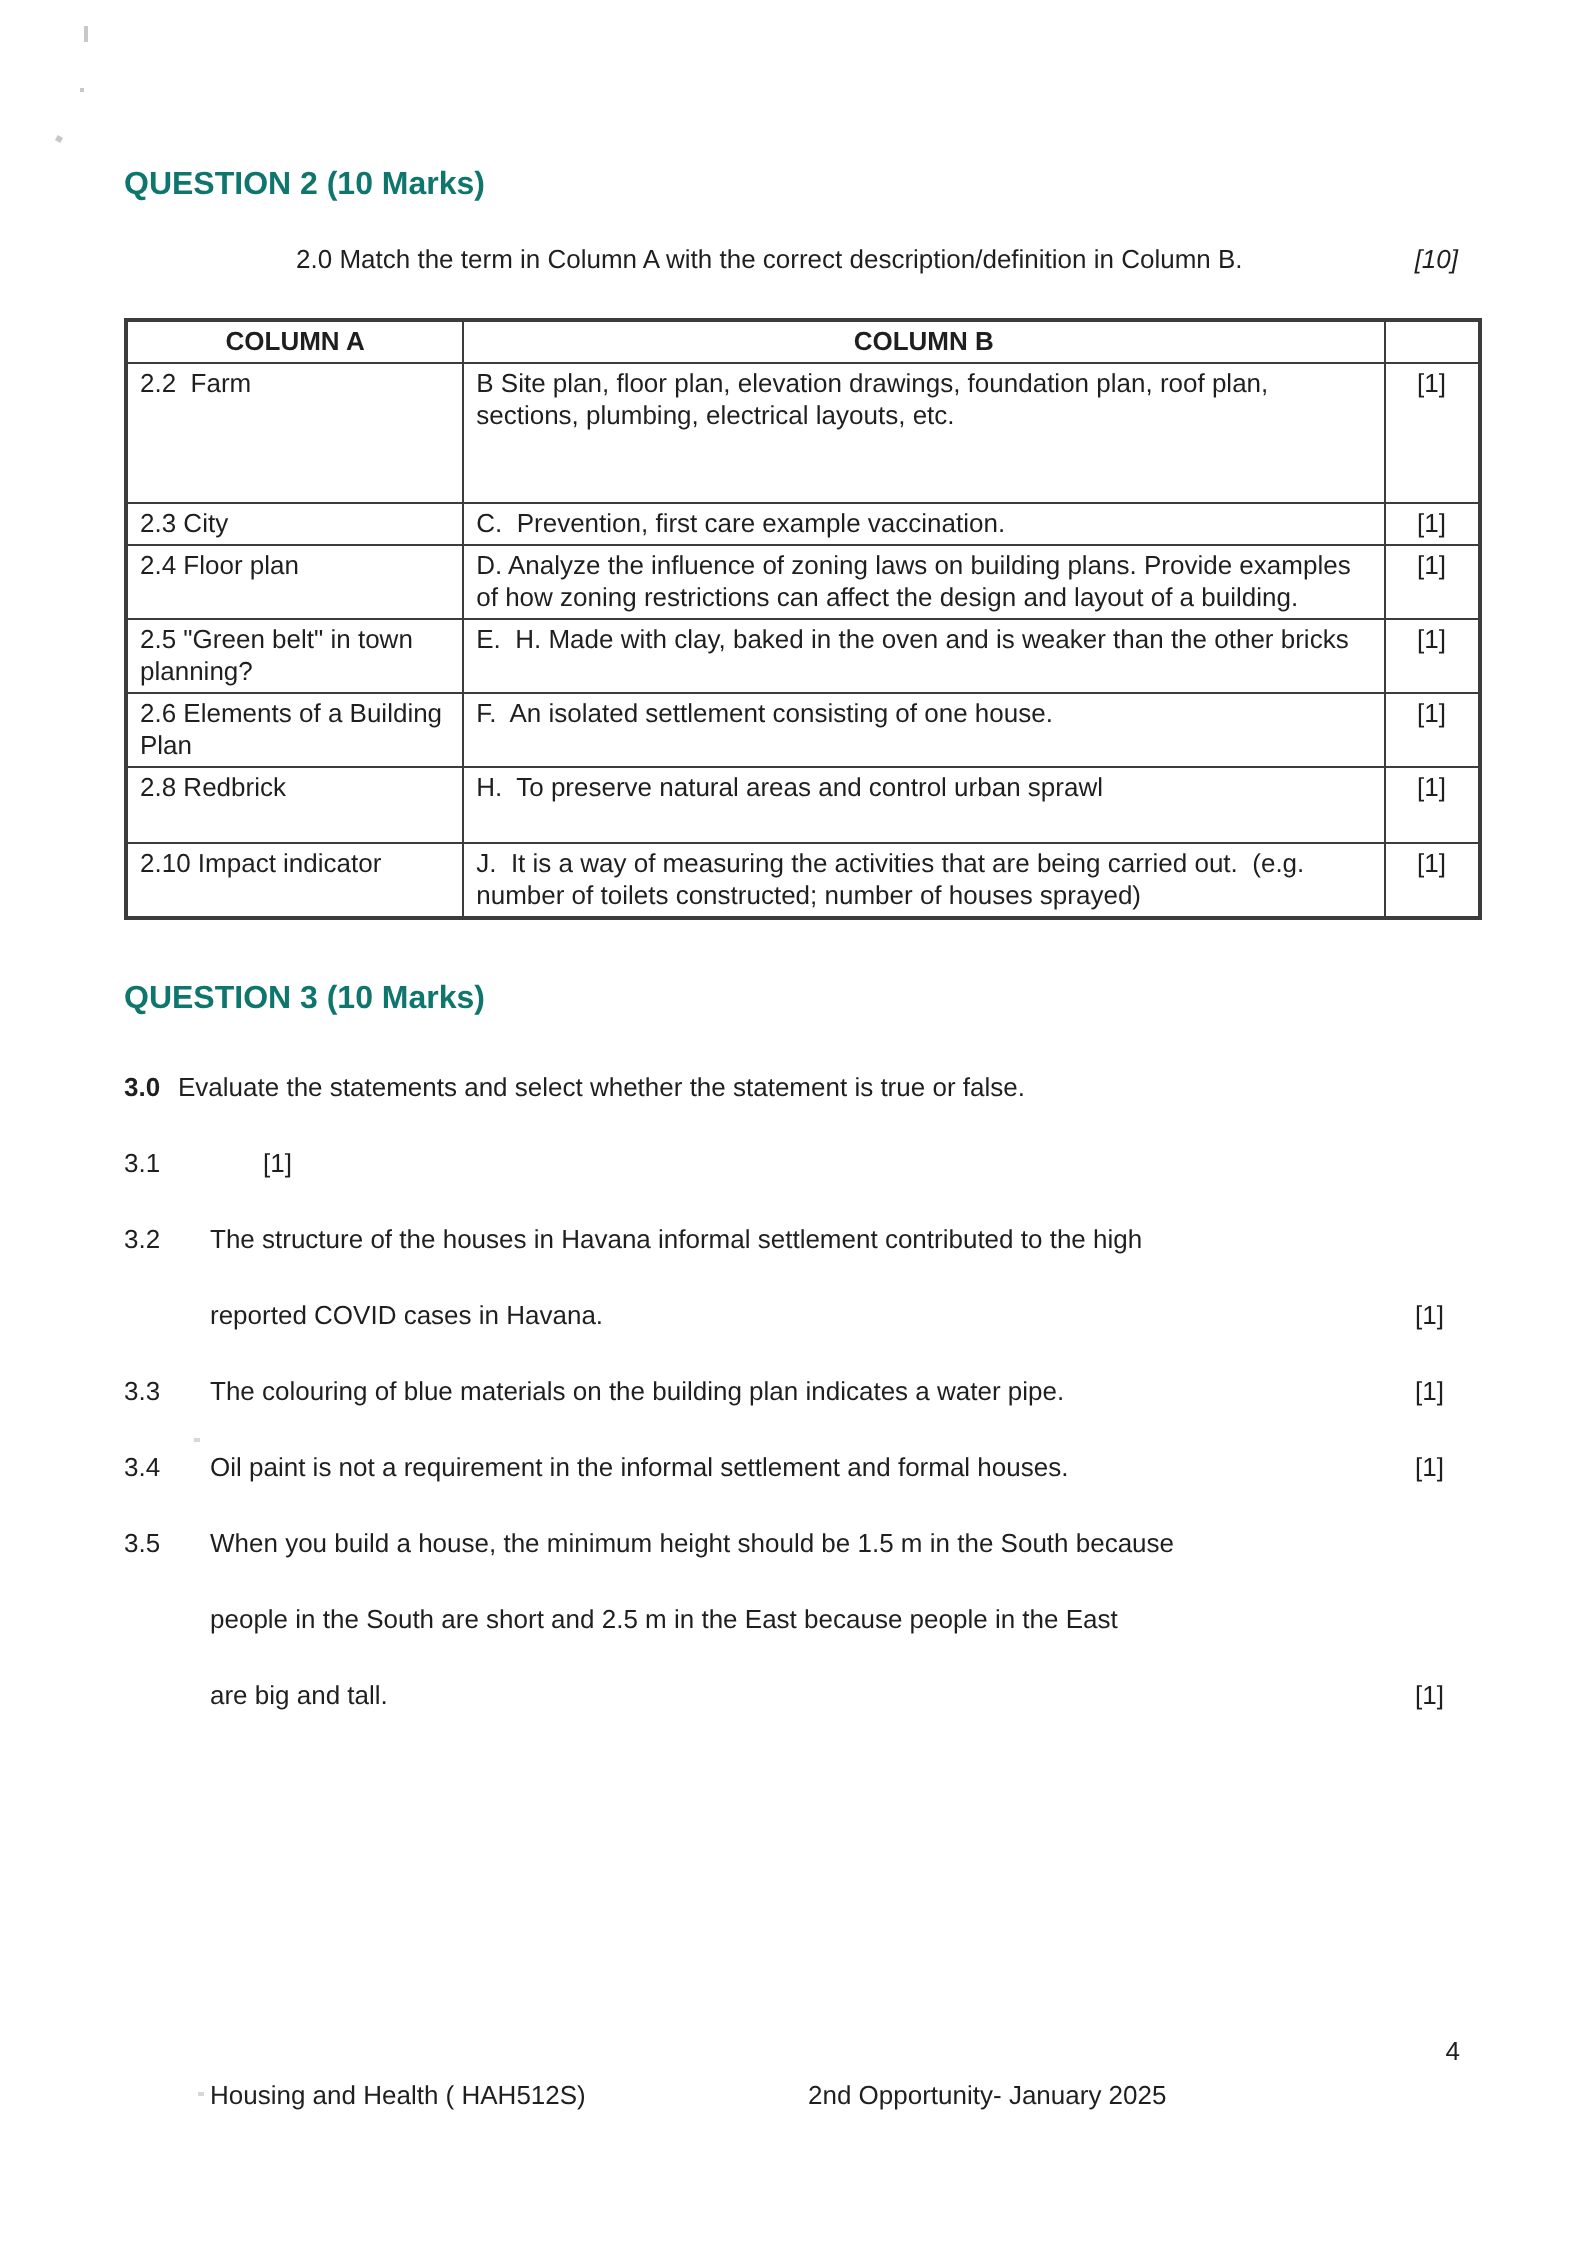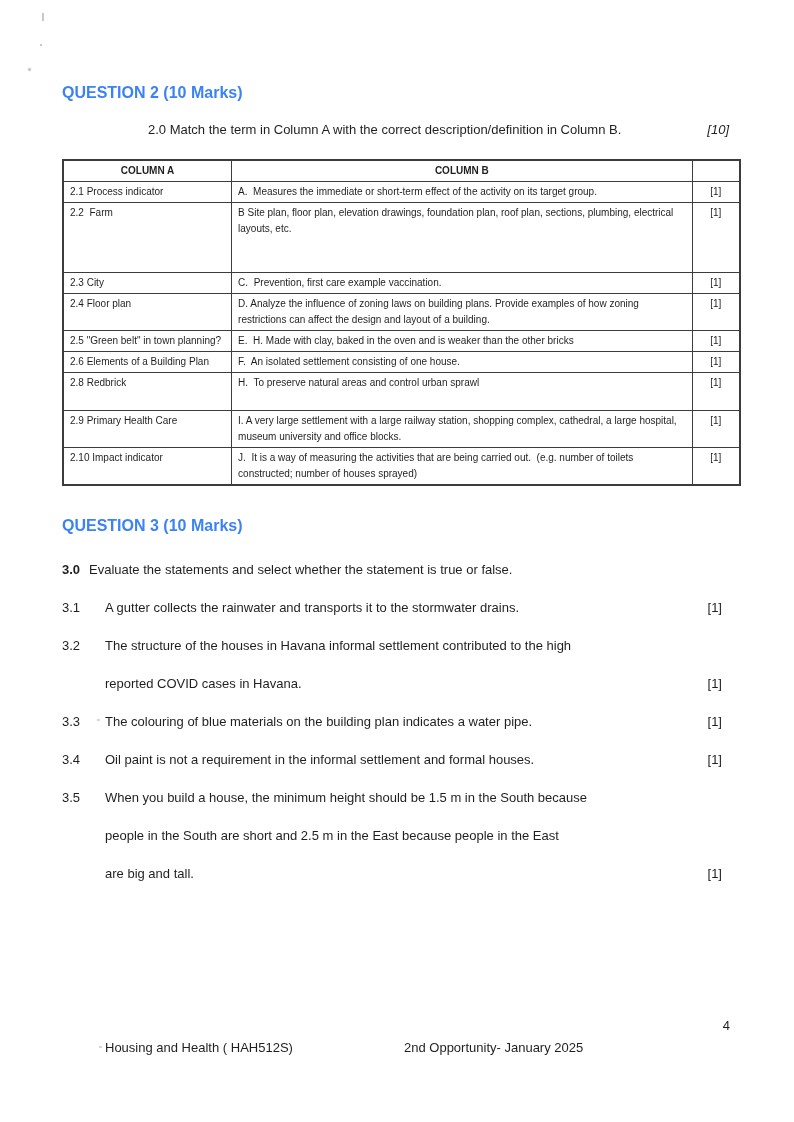--- a/index.html
+++ b/index.html
@@ -4,32 +4,32 @@
 <style>
   * { margin:0; padding:0; box-sizing:border-box; }
   body { background:#e8e8e8; font-family:"Liberation Sans", sans-serif; }
   .page {
     position:relative; width:794px; height:1122px; margin:0 auto;
     background:#ffffff; color:#1f1f1f; overflow:hidden;
     font-size:13px; line-height:16px;
   }
   .content { position:absolute; left:62px; top:0; width:679px; }
 
-  .q-heading { font-size:16px; line-height:20px; font-weight:bold; color:#3b82f6; }
+  .q-heading { font-size:16px; line-height:20px; font-weight:bold; color:#0f766e; }
   .q2-heading { margin-top:83px; }
   .q3-heading { margin-top:30px; }
 
   .intro-row { display:flex; margin-top:19px;text-align:center; }
   .intro-text { flex:1; white-space:pre-wrap; }
   .intro-marks { flex:none; padding-right:12px;font-style:italic; }
 
   table.match-table {
     width:679px; margin-top:21px;
     border-collapse:collapse; border:2px solid #3c3c3c;
-    font-size:10px; line-height:16px;
+    font-size:13px; line-height:16px;
   }
   .match-table th, .match-table td {
     border:1px solid #3c3c3c; vertical-align:top; padding:2px 6px;
   }
   .match-table th { font-weight:bold; text-align:center; height:20px; }
   .cell-a { white-space:pre-wrap; padding-right:10px !important; }
   .cell-b { white-space:pre-wrap; }
   .cell-m { text-align:center; }
   tr.row-tall-lg td { height:70px; }
   tr.row-tall-sm td { height:38px; }
@@ -79,25 +79,20 @@
           <col style="width:48px">
         </colgroup>
       <thead>
         <tr>
           <th>COLUMN A</th>
           <th>COLUMN B</th>
           <th></th>
         </tr>
       </thead>
       <tbody>
-        <tr>
-          <td class="cell-a">2.1 Process indicator</td>
-          <td class="cell-b">A.  Measures the immediate or short-term effect of the activity on its target group.</td>
-          <td class="cell-m">[1]</td>
-        </tr>
         <tr class="row-tall-lg">
           <td class="cell-a">2.2  Farm</td>
           <td class="cell-b">B Site plan, floor plan, elevation drawings, foundation plan, roof plan, sections, plumbing, electrical layouts, etc.</td>
           <td class="cell-m">[1]</td>
         </tr>
         <tr>
           <td class="cell-a">2.3 City</td>
           <td class="cell-b">C.  Prevention, first care example vaccination.</td>
           <td class="cell-m">[1]</td>
         </tr>
@@ -115,43 +110,37 @@
           <td class="cell-a">2.6 Elements of a Building Plan</td>
           <td class="cell-b">F.  An isolated settlement consisting of one house.</td>
           <td class="cell-m">[1]</td>
         </tr>
         <tr class="row-tall-sm">
           <td class="cell-a">2.8 Redbrick</td>
           <td class="cell-b">H.  To preserve natural areas and control urban sprawl</td>
           <td class="cell-m">[1]</td>
         </tr>
         <tr>
-          <td class="cell-a">2.9 Primary Health Care</td>
-          <td class="cell-b">I. A very large settlement with a large railway station, shopping complex, cathedral, a large hospital, museum university and office blocks.</td>
-          <td class="cell-m">[1]</td>
-        </tr>
-        <tr>
           <td class="cell-a">2.10 Impact indicator</td>
           <td class="cell-b">J.  It is a way of measuring the activities that are being carried out.  (e.g. number of toilets constructed; number of houses sprayed)</td>
           <td class="cell-m">[1]</td>
         </tr>
       </tbody>
     </table>
 
     <div class="q-heading q3-heading">QUESTION 3 (10 Marks)</div>
 
     <div class="q3-line q3-intro">
       <span class="q3-num-intro">3.0</span>
       <span class="q3-text">Evaluate the statements and select whether the statement is true or false.</span>
     </div>
 
     <div>
       <div class="q3-line">
         <span class="q3-num">3.1</span>
-        <span class="q3-text">A gutter collects the rainwater and transports it to the stormwater drains.</span>
         <span class="q3-marks">[1]</span>
       </div>
     </div>
 
     <div>
       <div class="q3-line">
         <span class="q3-num">3.2</span>
         <span class="q3-text">The structure of the houses in Havana informal settlement contributed to the high</span>
       </div>
       <div class="q3-line">

